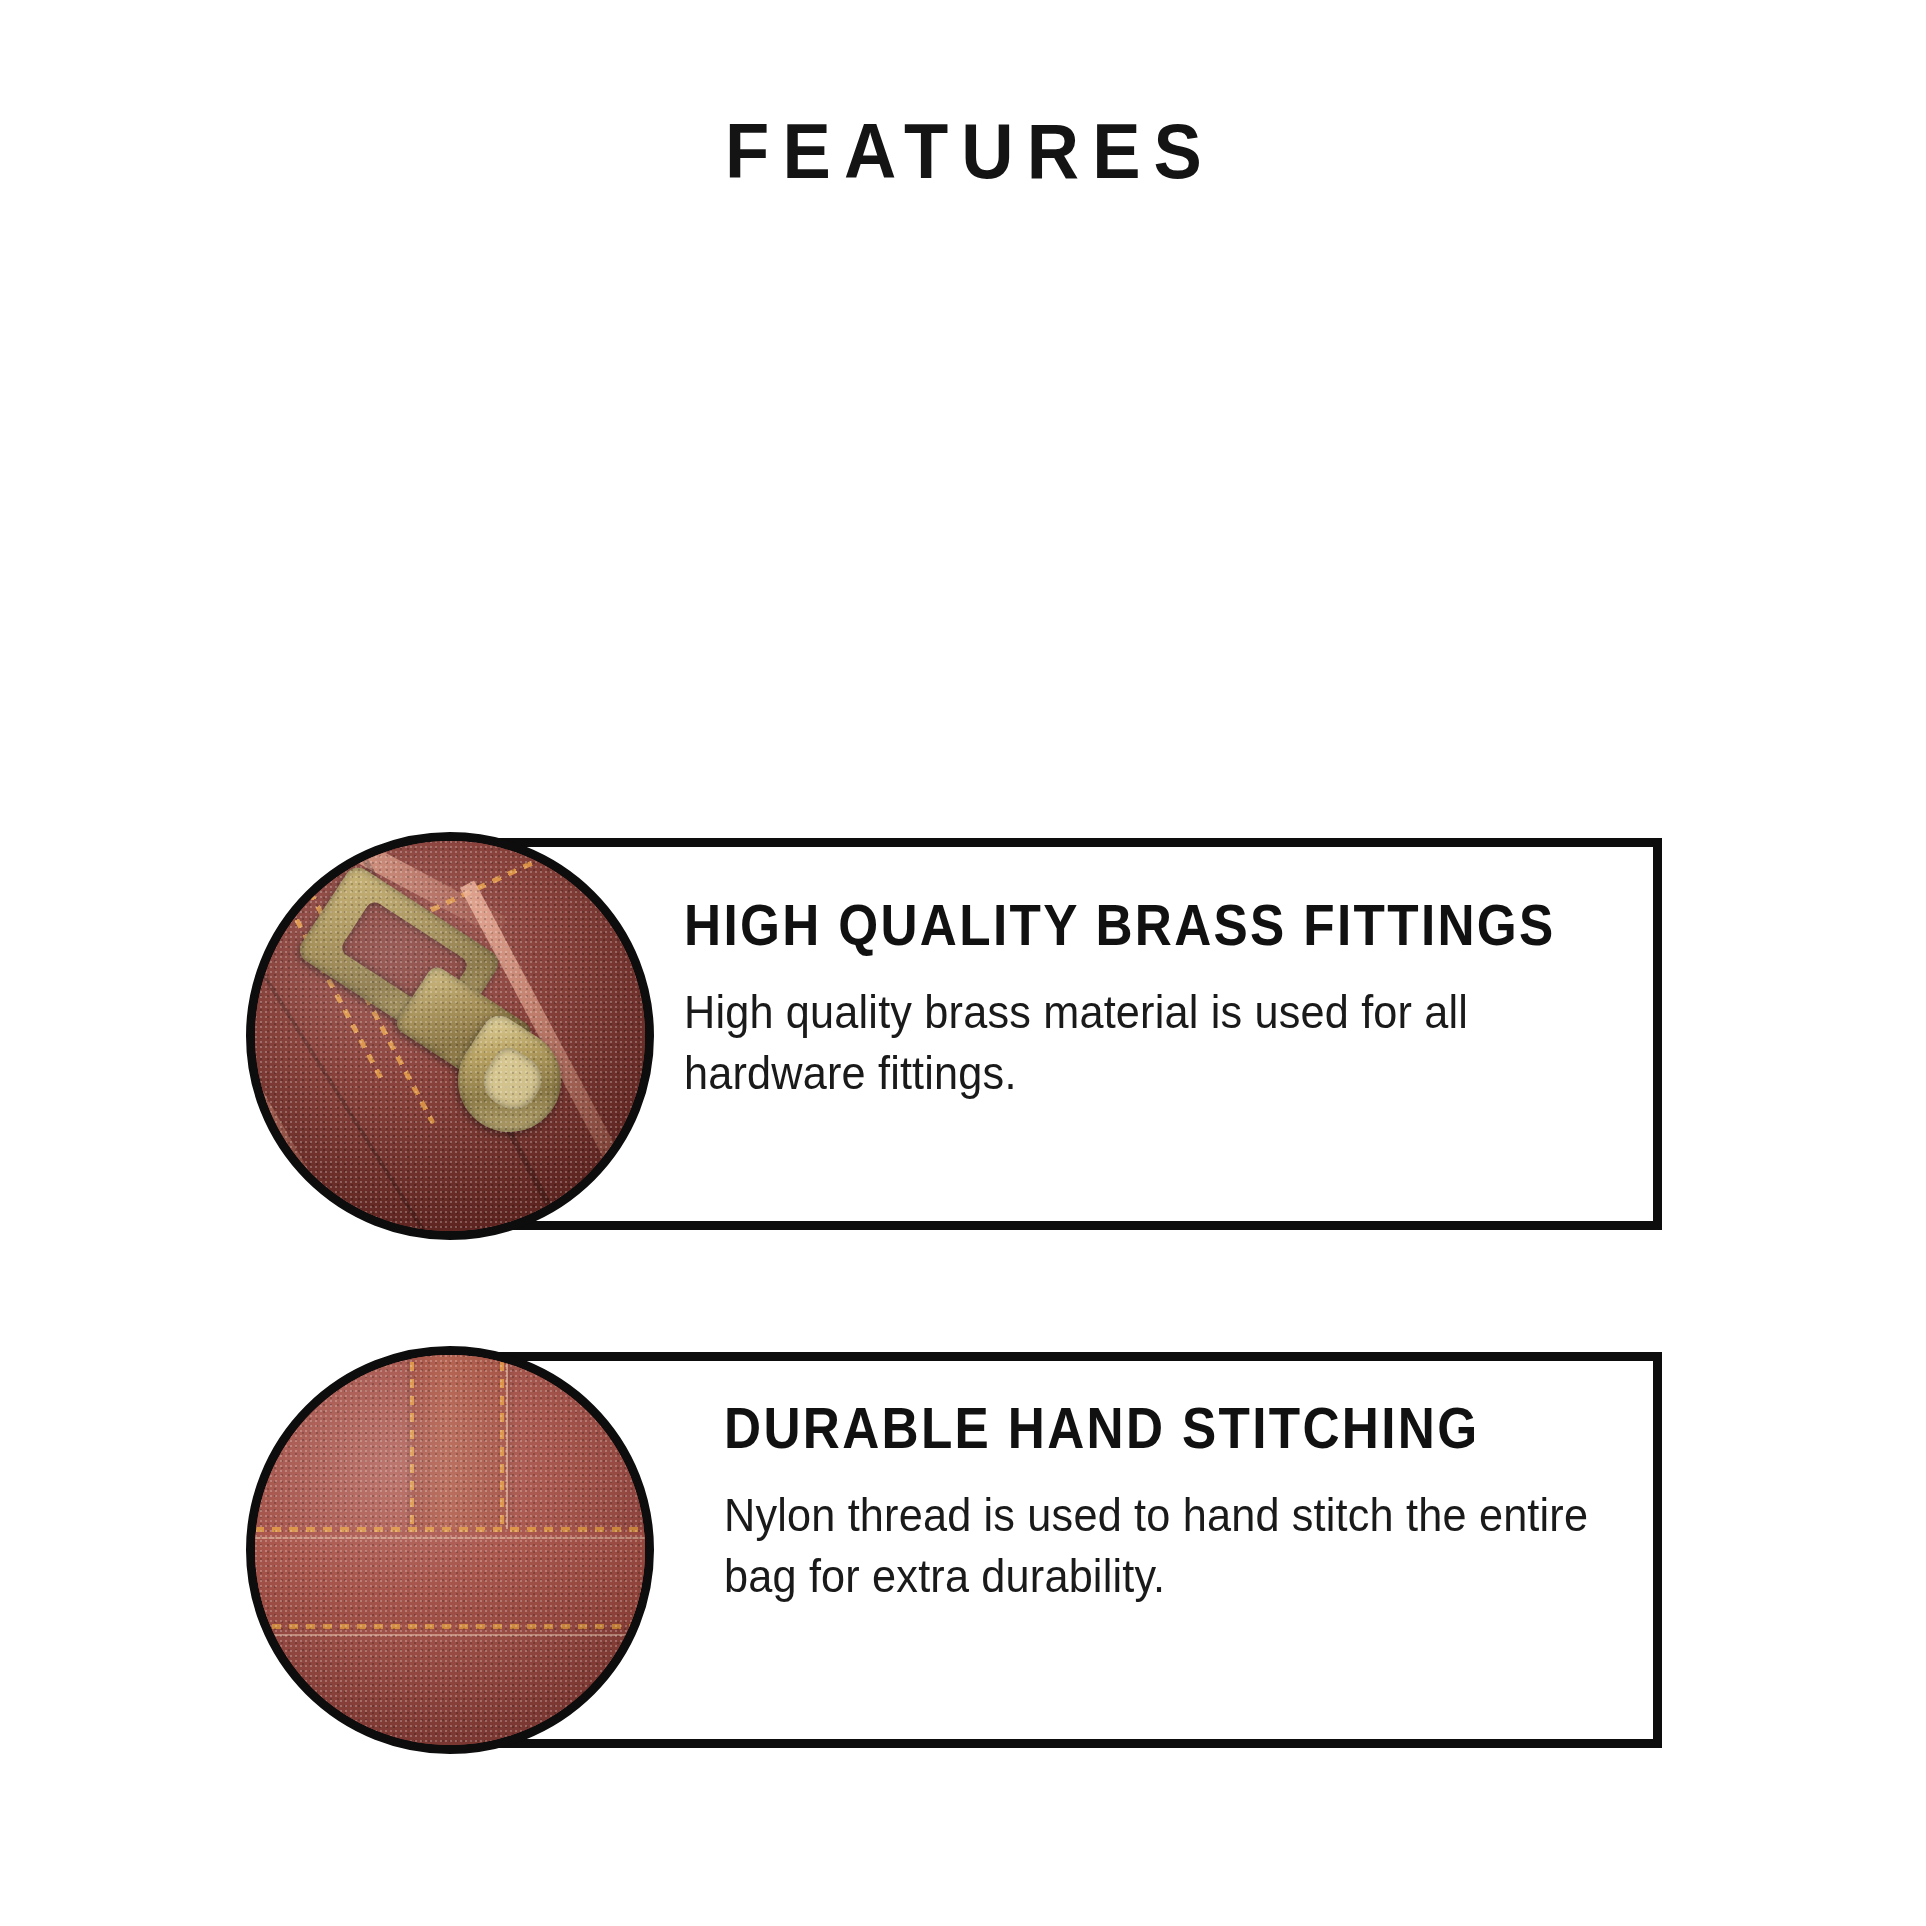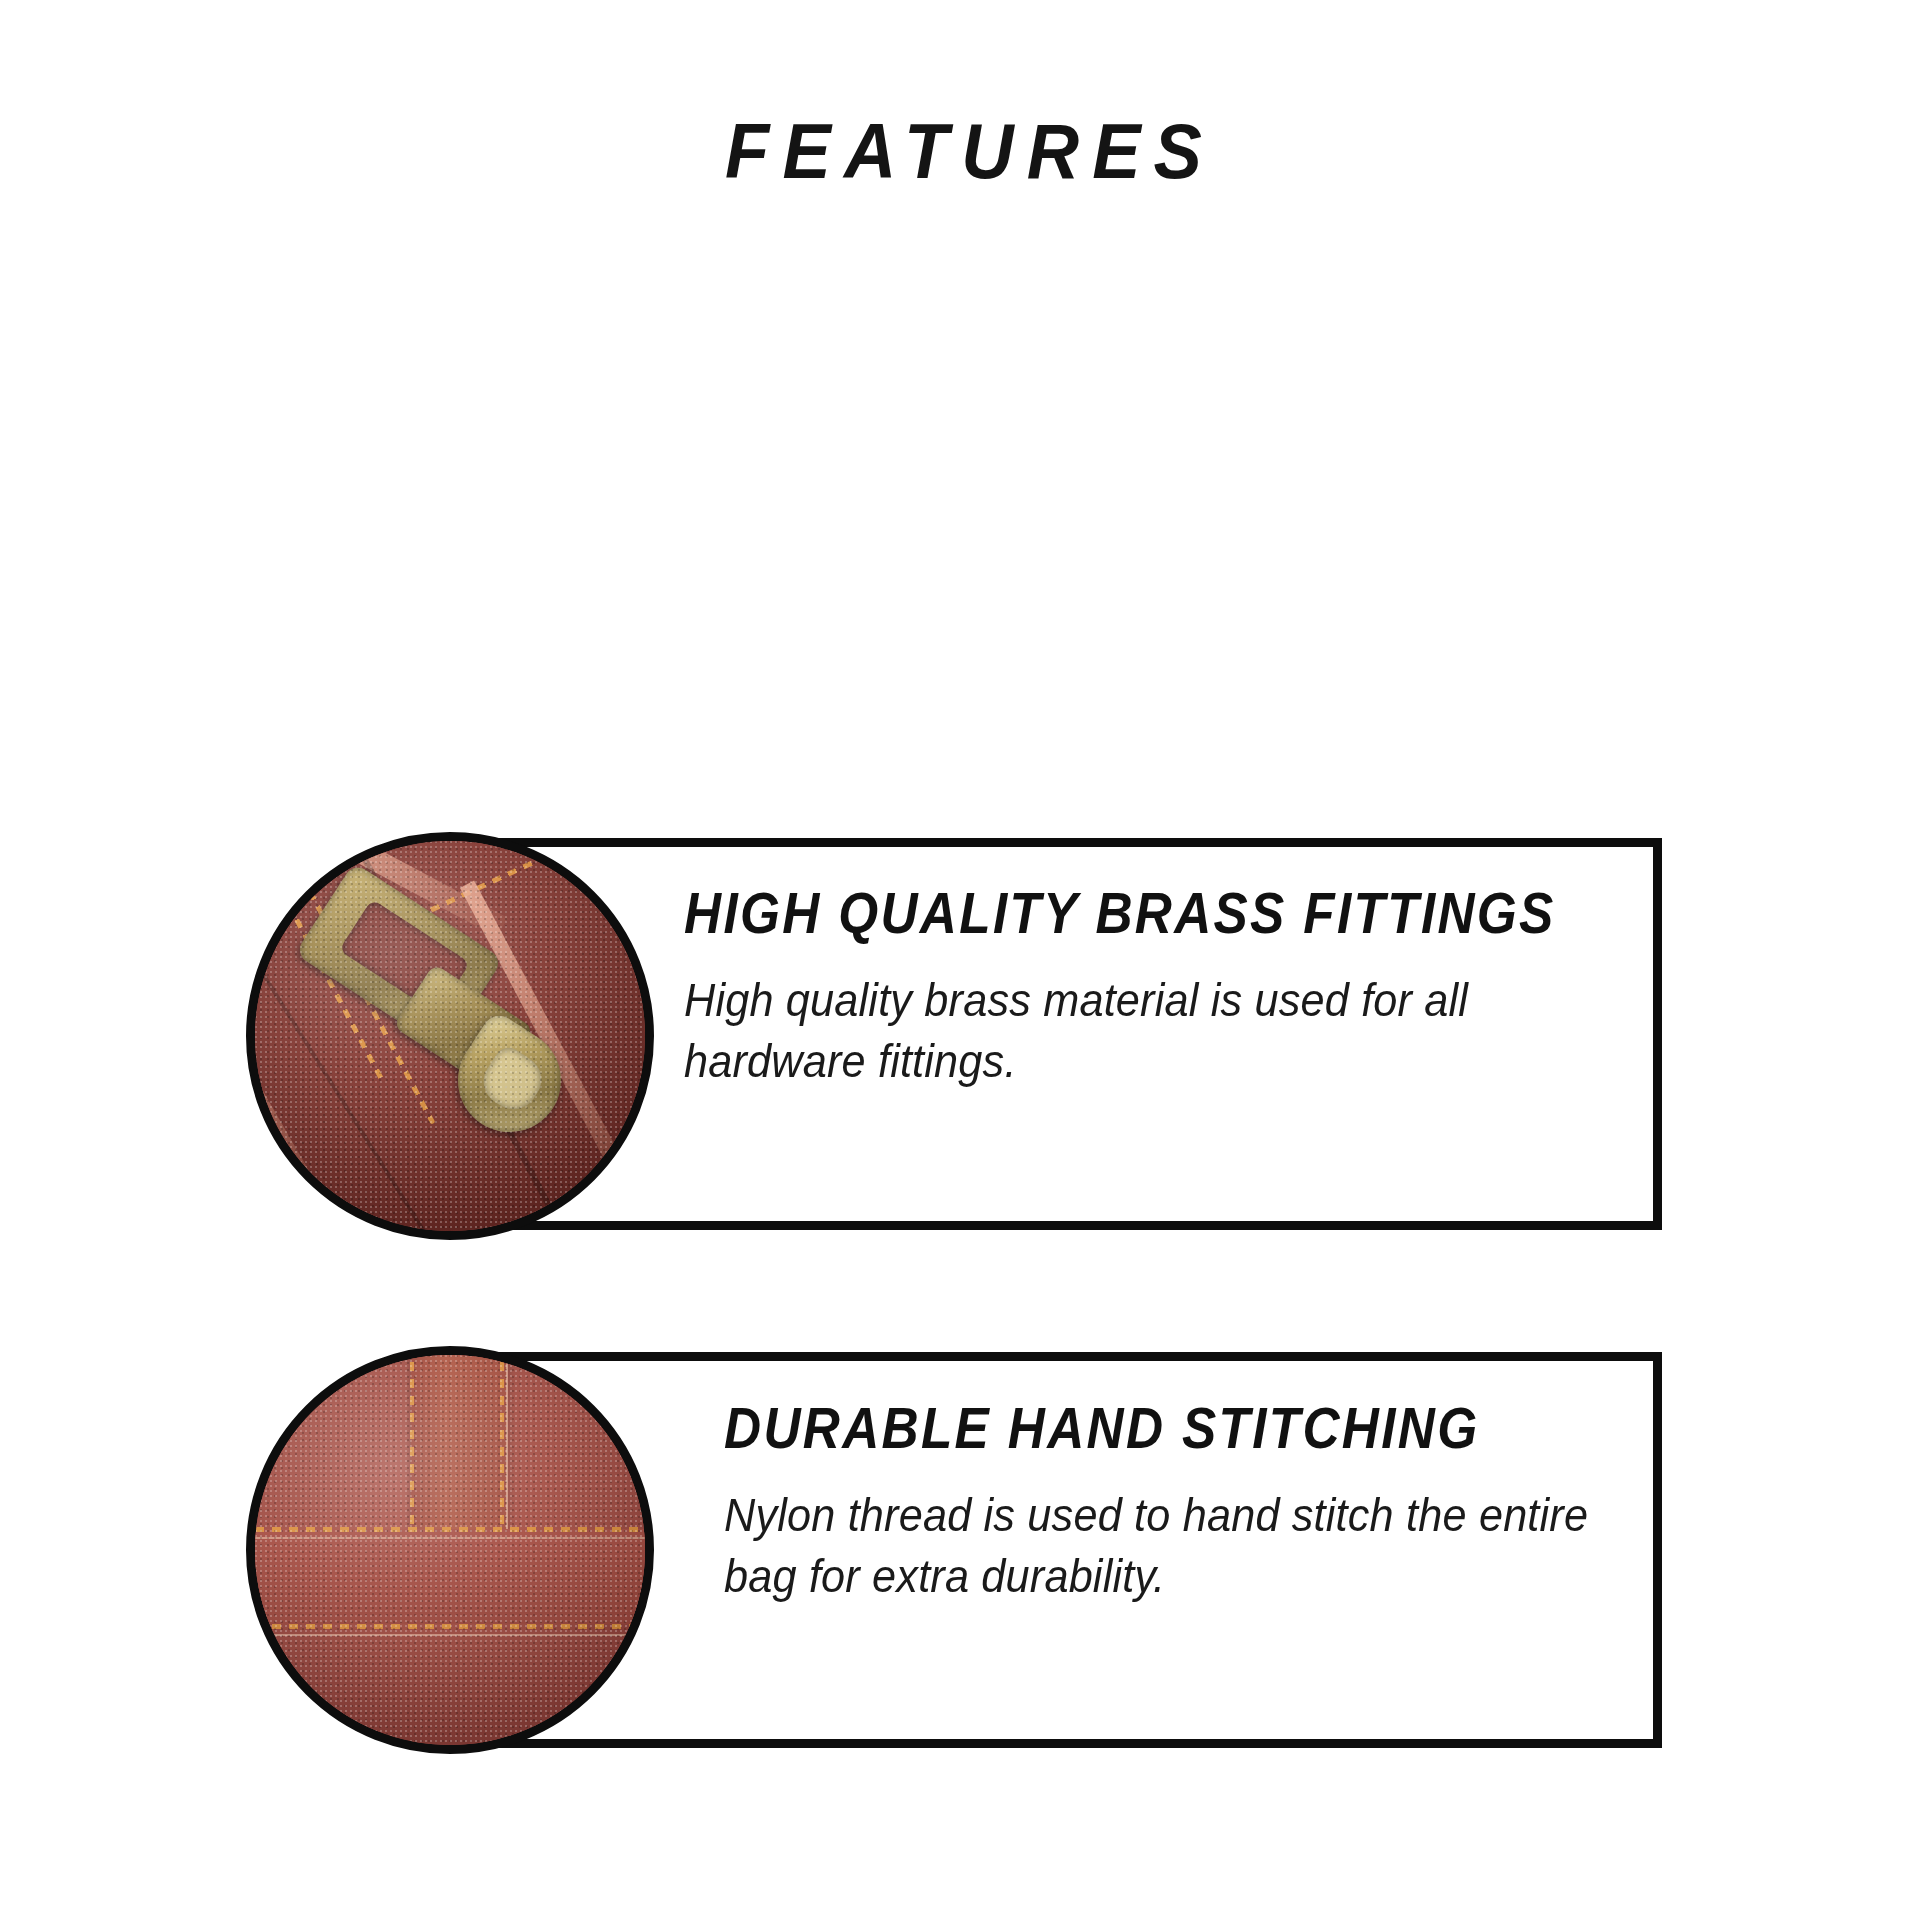--- a/index.html
+++ b/index.html
@@ -13,21 +13,20 @@
     font-family: "Liberation Sans", sans-serif;
     -webkit-font-smoothing: antialiased;
     overflow: hidden;
   }
 
   .page {
     position: relative;
     width: 1698px;
     height: 1927px;
     background: #ffffff;
-    font-style: italic;
   }
 
   
   .page-title {
     position: absolute;
     top: 109px;
     left: 0;
     width: 1927px;
     text-align: center;
     font-family: "Liberation Sans", sans-serif;
@@ -68,21 +67,21 @@
 
   
   .feature-text {
     position: absolute;
     left: 438px;           
     top: 0;
     width: 941px;
     z-index: 3;
   }
   .feature-row.r1 .feature-text { top: 53px; }
-  .feature-row.r2 .feature-text { top: 50px; }
+  .feature-row.r2 .feature-text { top: 62px; }
   .feature-row.r3 .feature-text { top: 51px; margin-left: 40px; }
 
   .feature-heading {
     font-family: "Liberation Sans", sans-serif;
     font-weight: 700;
     font-size: 57px;
     line-height: 63px;
     letter-spacing: 2.6px;
     color: #111111;
     white-space: nowrap;

